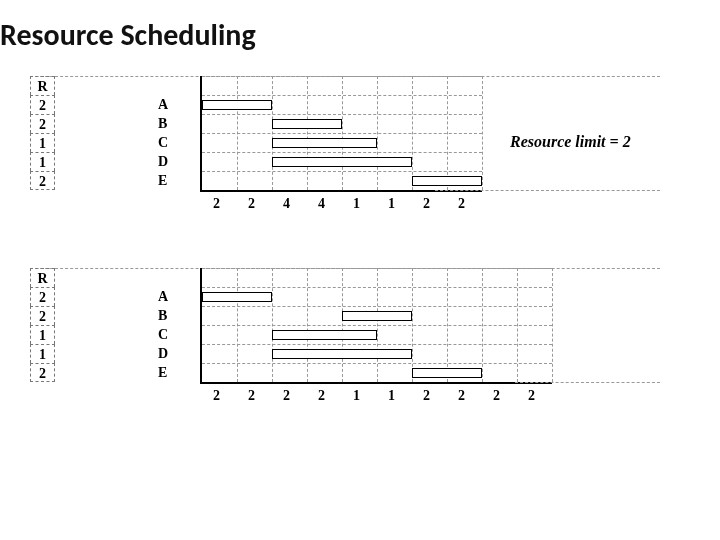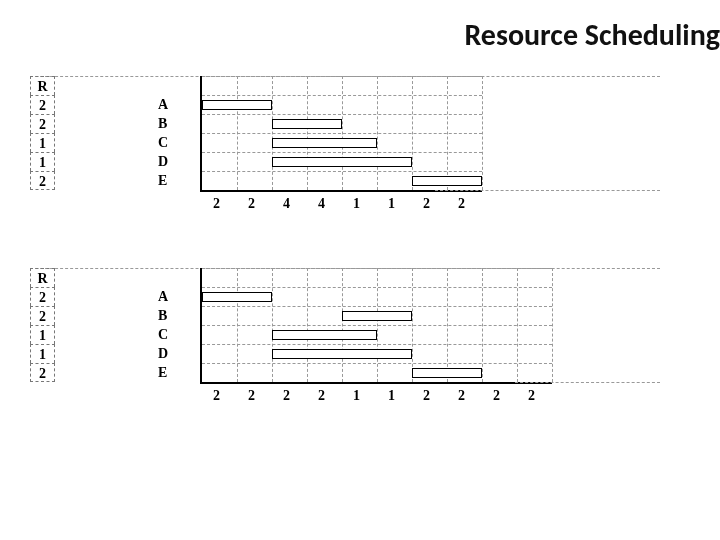--- a/index.html
+++ b/index.html
@@ -4,21 +4,21 @@
 <style>
   body {
     margin: 0;
     font-family: "Times New Roman", serif;
     background: #fff;
     width: 720px;
     height: 540px;
     position: relative;
   }
   .title {
-    text-align: right;
+    text-align: left;
     font-weight: bold;
     font-size: 30px;
     font-family: Calibri, Arial, sans-serif;
     padding-top: 16px;
     padding-bottom: 18px;
     color: #111;
   }
   .chart-block {
     position: relative;
     margin-left: 30px;
@@ -164,20 +164,21 @@
       <span style="left:17px;">2</span>
       <span style="left:52px;">2</span>
       <span style="left:87px;">4</span>
       <span style="left:122px;">4</span>
       <span style="left:157px;">1</span>
       <span style="left:192px;">1</span>
       <span style="left:227px;">2</span>
       <span style="left:262px;">2</span>
     </div>
   </div>
+  <div class="rlimit" style="left:480px; top:62px;">Resource limit = 2</div>
   <div class="topdash" style="left:405px; right:60px; top:119px;"></div>
 </div>
 
 <div class="chart-block" style="height:190px; margin-top:22px;">
   <div class="topdash" style="left:0; right:60px; top:5px;"></div>
   <div class="rcol">
     <div class="rcell">R</div>
     <div class="rcell">2</div>
     <div class="rcell">2</div>
     <div class="rcell">1</div>

